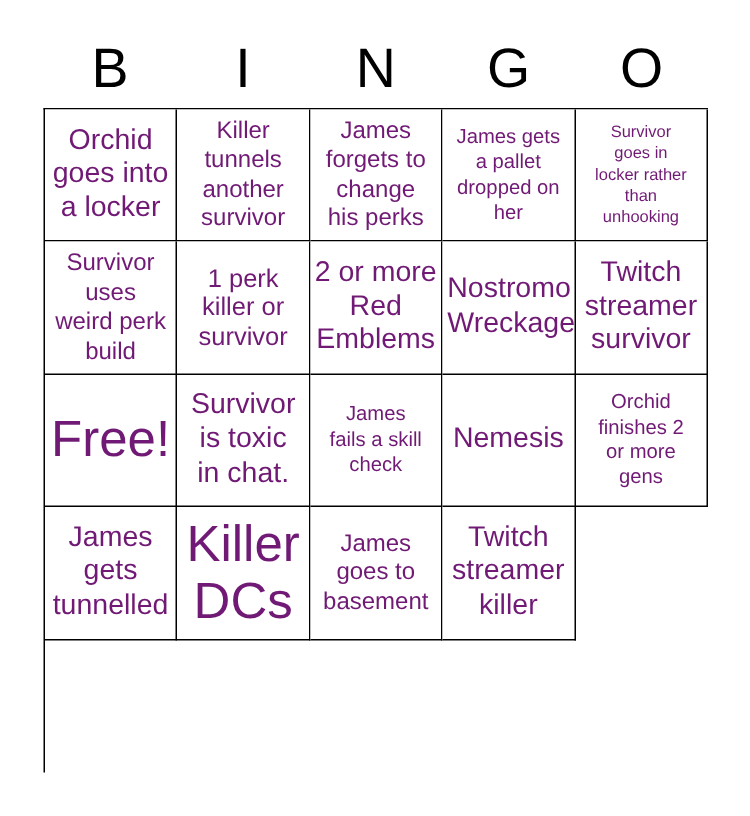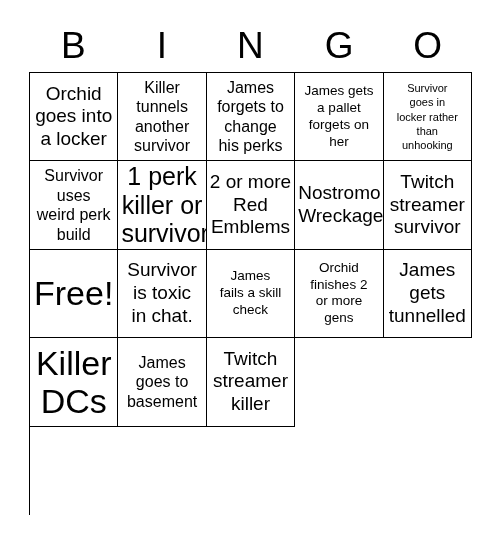--- a/index.html
+++ b/index.html
@@ -63,36 +63,36 @@
   .bingo-cell {
     border-right: 1px solid #000000;
     border-bottom: 1px solid #000000;
     box-sizing: border-box;
     display: flex;
     align-items: center;
     justify-content: center;
     text-align: center;
     padding: 1px 3px;
     background: #ffffff;
-    color: #000000;
+    color: #701a75;
     overflow: hidden;
   }
   .cell-text {
     display: block;
     width: 100%;
     line-height: 1.17;
     white-space: pre-line;
   }
 
   
   .fs-xs  .cell-text { font-size: 11px;   line-height: 1.30; }
   .fs-sm  .cell-text { font-size: 13.5px; line-height: 1.25; }
   .fs-md  .cell-text { font-size: 16px;   line-height: 1.22; }
   .fs-lg  .cell-text { font-size: 19px;   line-height: 1.20; }
-  .fs-xl  .cell-text { font-size: 25px;   line-height: 1.15; }
+  .fs-xl  .cell-text { font-size: 17px;   line-height: 1.15; }
   .fs-xxl .cell-text { font-size: 34px;   line-height: 1.12; }
 </style>
 </head>
 <body>
 
 <div id="bingo-card">
 
   <div id="bingo-header">
     <div class="header-letter">B</div>
     <div class="header-letter">I</div>
@@ -115,21 +115,21 @@
       </div>
       <div class="bingo-cell fs-md">
         <span class="cell-text">James
 forgets to
 change
 his perks</span>
       </div>
       <div class="bingo-cell fs-sm">
         <span class="cell-text">James gets
 a pallet
-forgets on
+dropped on
 her</span>
       </div>
       <div class="bingo-cell fs-xs">
         <span class="cell-text">Survivor
 goes in
 locker rather
 than
 unhooking</span>
       </div>
       <div class="bingo-cell fs-md">
@@ -163,20 +163,23 @@
       <div class="bingo-cell fs-lg">
         <span class="cell-text">Survivor
 is toxic
 in chat.</span>
       </div>
       <div class="bingo-cell fs-sm">
         <span class="cell-text">James
 fails a skill
 check</span>
       </div>
+      <div class="bingo-cell fs-lg">
+        <span class="cell-text">Nemesis</span>
+      </div>
       <div class="bingo-cell fs-sm">
         <span class="cell-text">Orchid
 finishes 2
 or more
 gens</span>
       </div>
       <div class="bingo-cell fs-lg">
         <span class="cell-text">James
 gets
 tunnelled</span>

